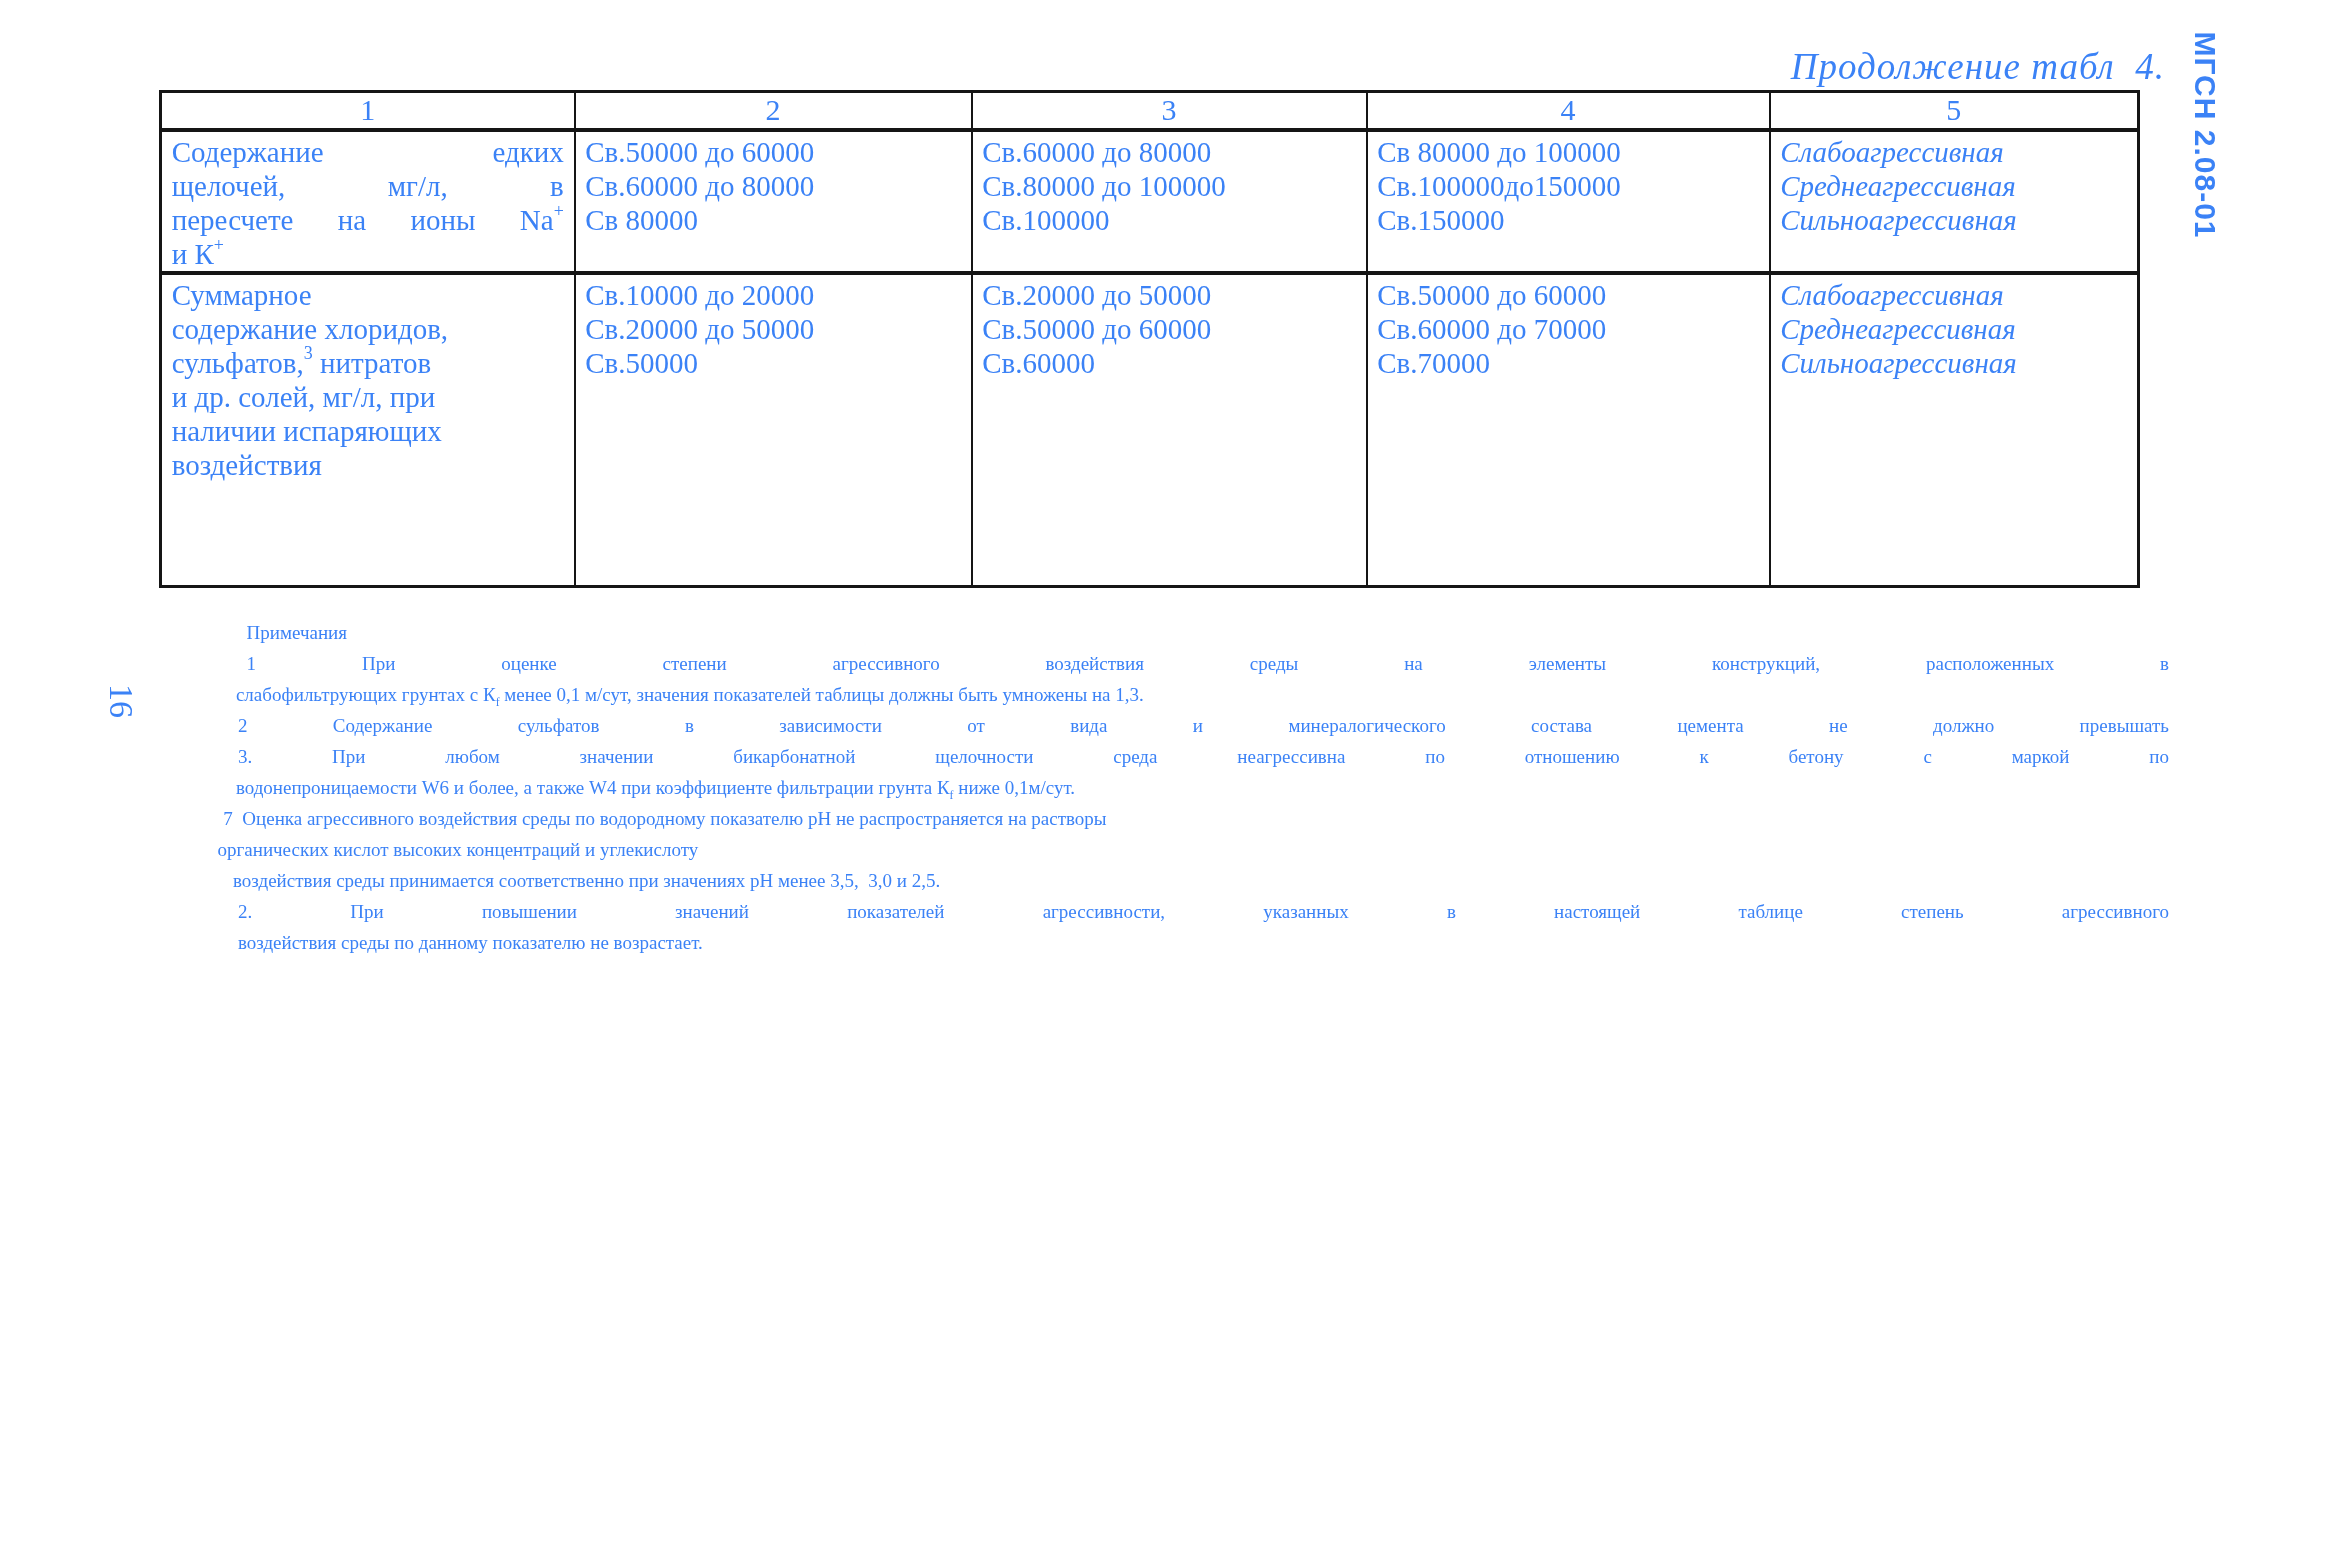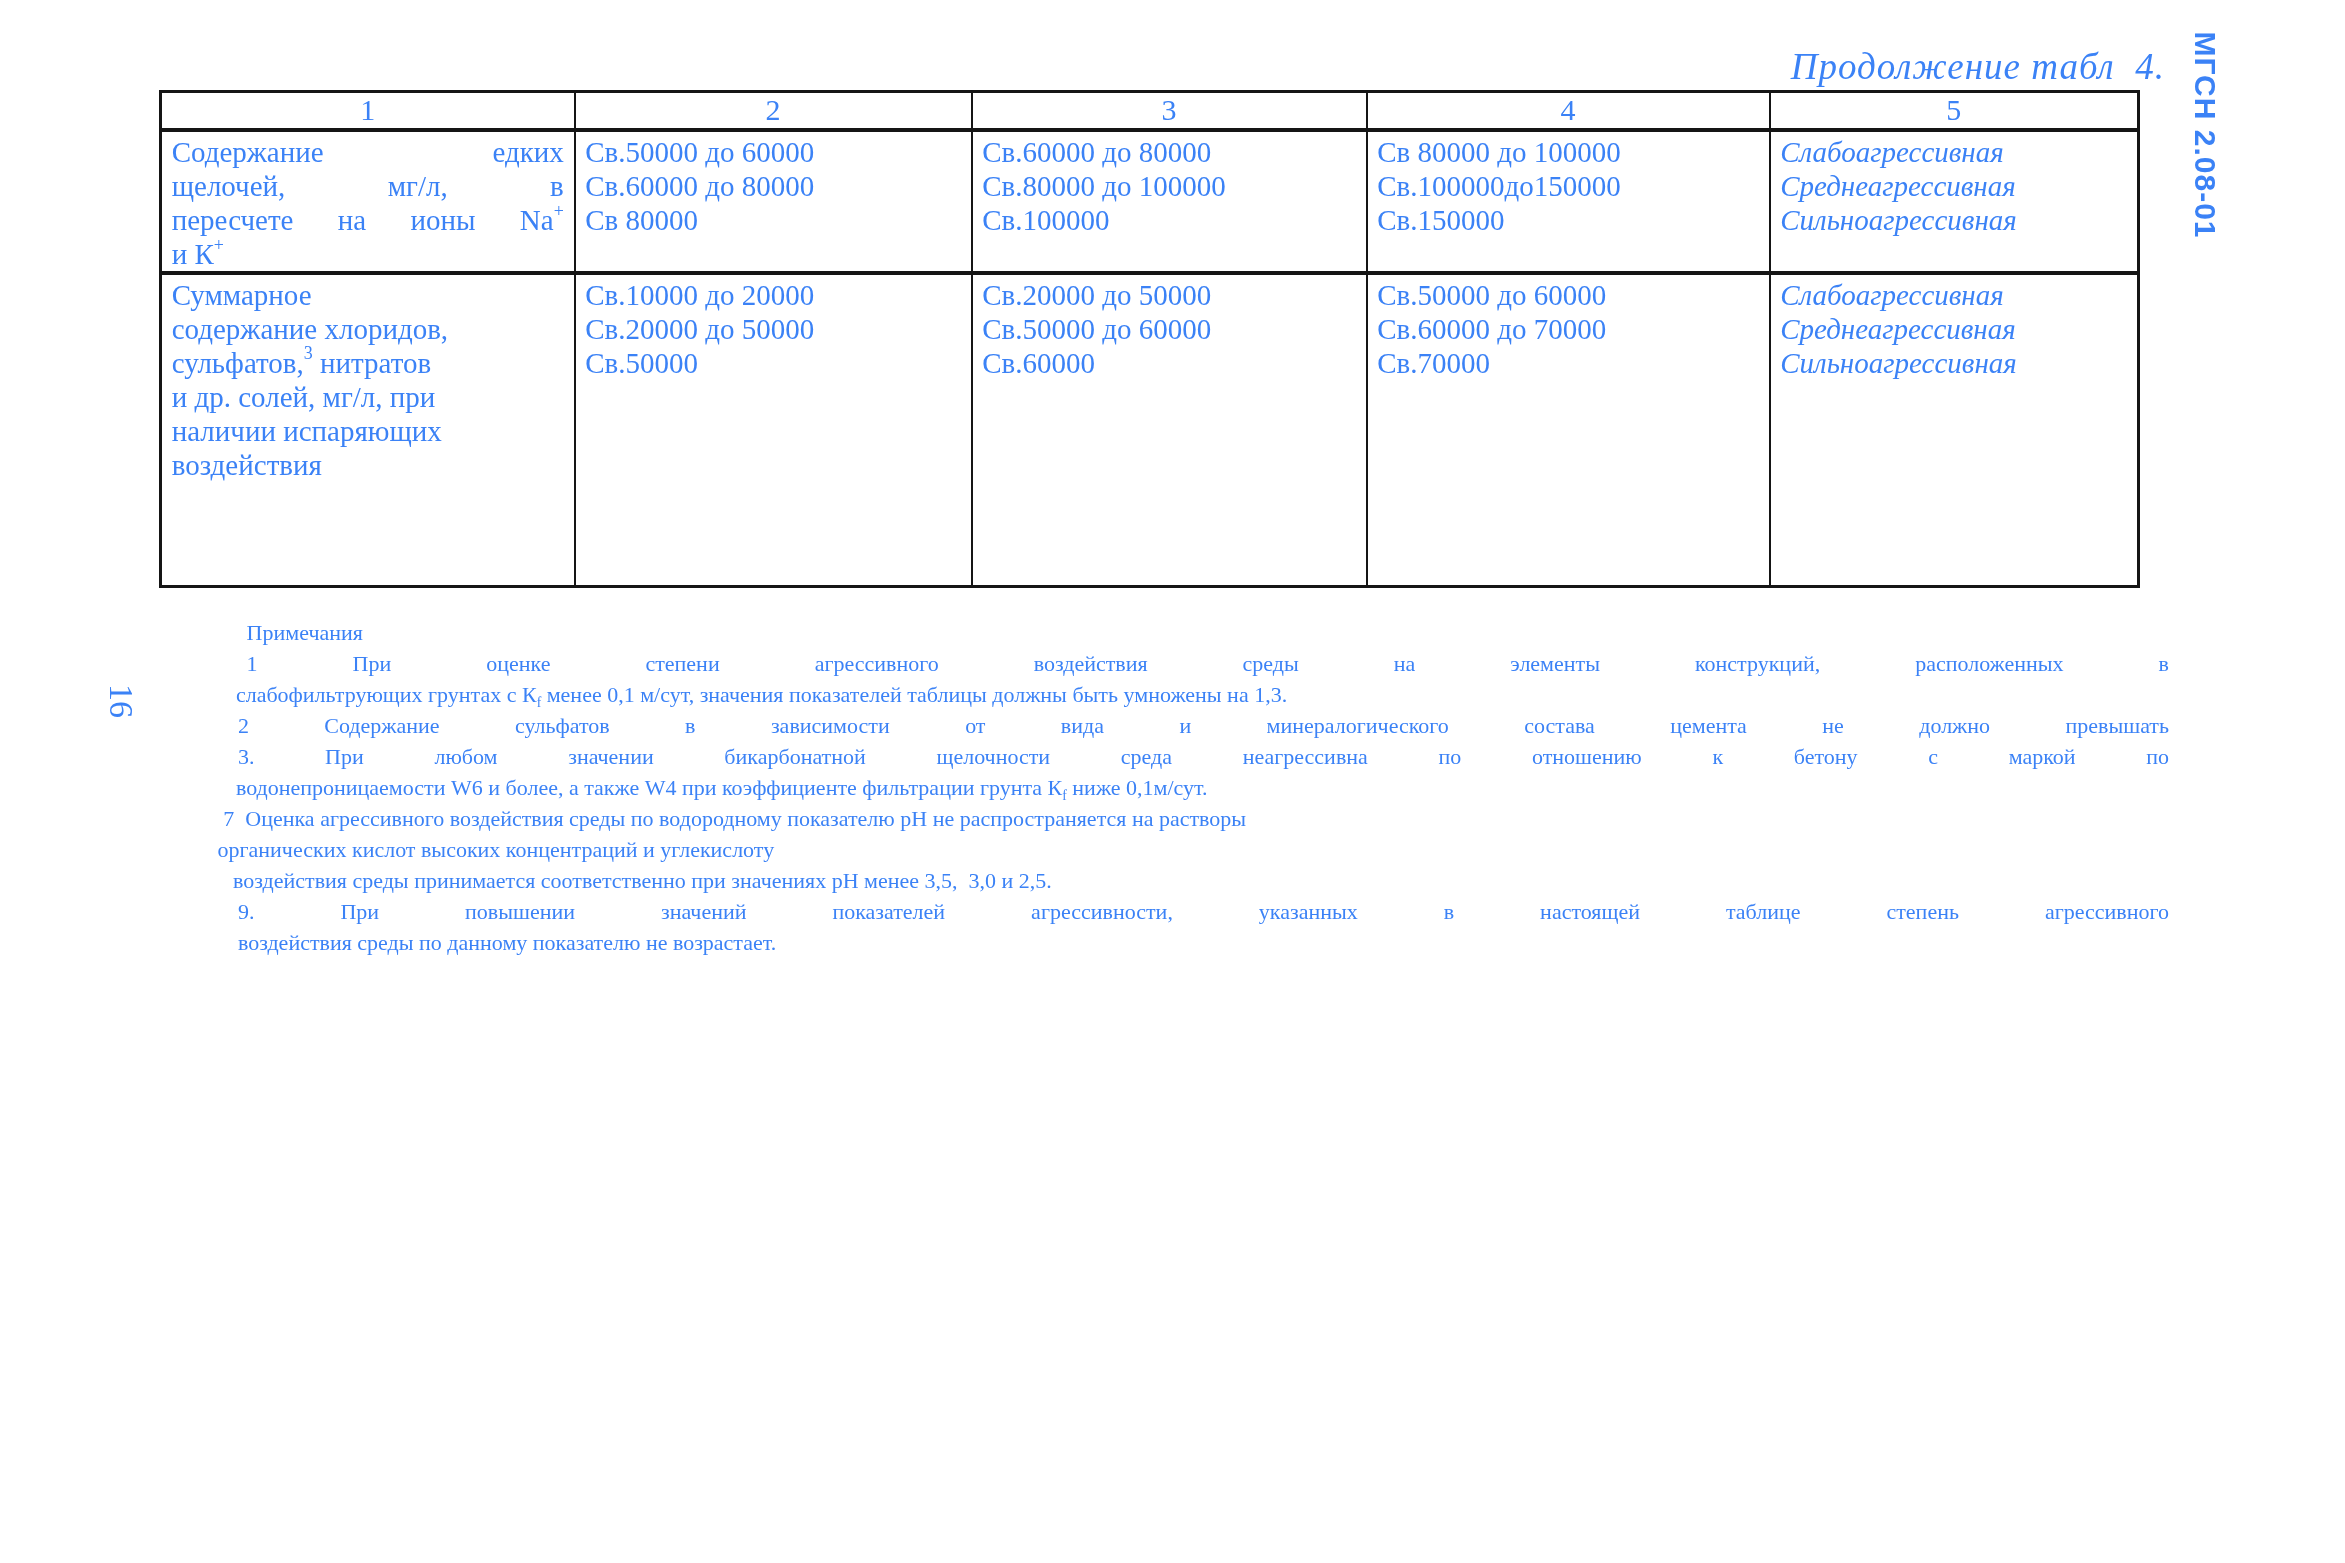--- a/index.html
+++ b/index.html
@@ -28,21 +28,21 @@
   table.tbl td{padding:2.9px 9.7px 0 9.7px;line-height:34px;}
   tr.r1 td{height:135px;}
   tr.r2 td{height:307px;border-top:4.9px solid #151515;}
   td.pre{white-space:pre-line;}
   td.it{font-style:italic;}
   .jl{text-align:justify;text-align-last:justify;}
   sup{font-size:62%;position:relative;top:-0.15em;line-height:0;}
   sub{font-size:62%;line-height:0;}
 
   
-  .notes{position:absolute;left:233px;top:617px;width:1936px;font-size:22px;line-height:31px;}
+  .notes{position:absolute;left:233px;top:617px;width:1936px;font-size:19px;line-height:31px;}
   .notes .nl{white-space:pre-wrap;}
   .notes .just{text-align:justify;text-align-last:justify;white-space:normal;}
   .ml14{margin-left:13.6px;}
   .ml5{margin-left:4.9px;}
   .ml3{margin-left:2.9px;}
   .mln10{margin-left:-9.7px;}
   .mln16{margin-left:-15.5px;}
 </style>
 </head>
 <body>
@@ -121,18 +121,18 @@
   <div class="notes">
     <div class="nl ml14">Примечания</div>
     <div class="nl ml14 just">1  При оценке степени агрессивного воздействия среды на элементы конструкций, расположенных в</div>
     <div class="nl ml3">слабофильтрующих грунтах с К<sub>f</sub> менее 0,1 м/сут, значения показателей таблицы должны быть умножены на 1,3.</div>
     <div class="nl ml5 just">2  Содержание сульфатов в зависимости от вида и минералогического состава цемента не должно превышать</div>
     <div class="nl ml5 just">3. При любом значении бикарбонатной щелочности среда неагрессивна по отношению к бетону с маркой по</div>
     <div class="nl ml3">водонепроницаемости W6 и более, а также W4 при коэффициенте фильтрации грунта К<sub>f</sub> ниже 0,1м/сут.</div>
     <div class="nl mln10">7  Оценка агрессивного воздействия среды по водородному показателю рН не распространяется на растворы</div>
     <div class="nl mln16">органических кислот высоких концентраций и углекислоту</div>
     <div class="nl">воздействия среды принимается соответственно при значениях рН менее 3,5,  3,0 и 2,5.</div>
-    <div class="nl ml5 just">9. При повышении значений показателей агрессивности, указанных в настоящей таблице степень агрессивного</div>
+    <div class="nl ml5 just">2. При повышении значений показателей агрессивности, указанных в настоящей таблице степень агрессивного</div>
     <div class="nl ml5">воздействия среды по данному показателю не возрастает.</div>
   </div>
 
 </div>
 
 
 </body></html>

